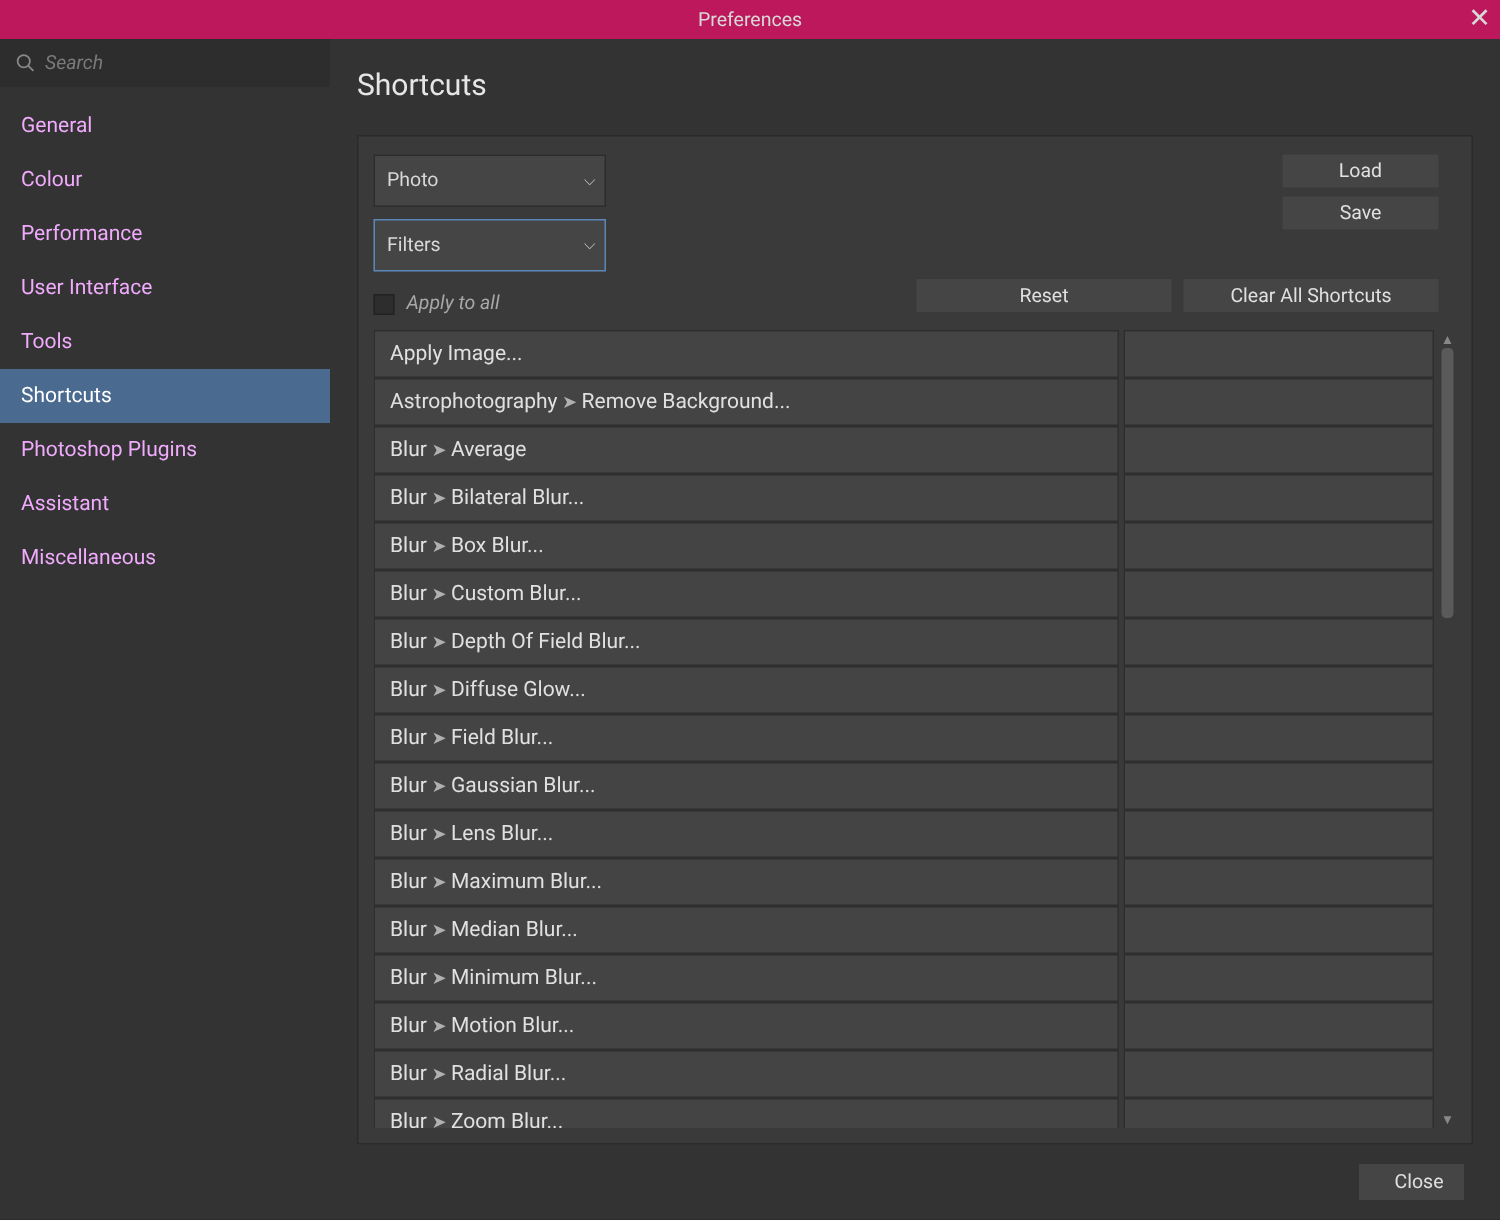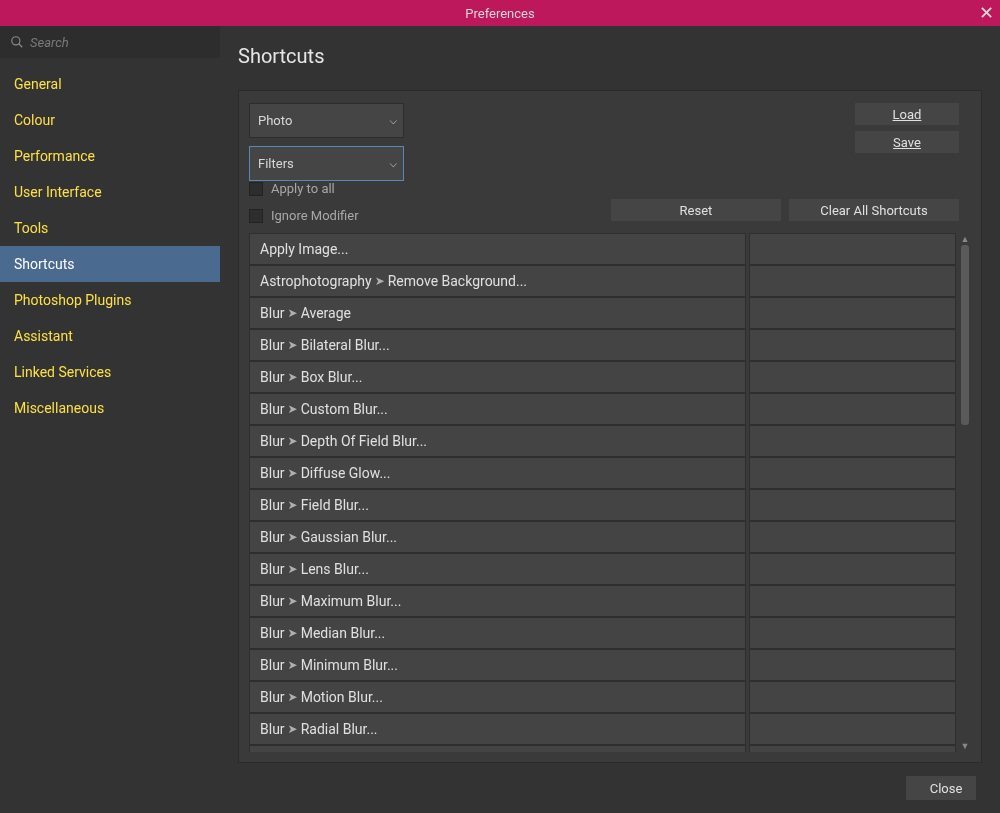--- a/index.html
+++ b/index.html
@@ -82,21 +82,21 @@
       font-style: italic;
     }
     .sidebar-items {
       display: flex;
       flex-direction: column;
       padding-top: 8px;
     }
     .sidebar-item {
       padding: 10px 14px;
       font-size: 14px;
-      color: #fde047;
+      color: #f0abfc;
       cursor: pointer;
     }
     .sidebar-item.active {
       background: #4a6a8f;
       color: #ffffff;
     }
     .main {
       flex: 1;
       display: flex;
       flex-direction: column;
@@ -161,26 +161,27 @@
       width: 104px;
       height: 22px;
       background: #454545;
       border: none;
       color: #e0e0e0;
       font-size: 13px;
       cursor: pointer;
       display: flex;
       align-items: center;
       justify-content: center;
-      text-decoration: underline;
     }
     .checkbox-group {
       display: flex;
       flex-direction: column;
-      gap: 12px;
+      gap: 0;
+      margin-top: 14px;
+      font-style: italic;
     }
     .checkbox-row {
       display: flex;
       align-items: center;
       gap: 8px;
       cursor: pointer;
     }
     .checkbox {
       width: 14px;
       height: 14px;
@@ -323,21 +324,20 @@
       </div>
       <div class="sidebar-items" id="sidebar-list">
           <div class="sidebar-item"><span>General</span></div>
           <div class="sidebar-item"><span>Colour</span></div>
           <div class="sidebar-item"><span>Performance</span></div>
           <div class="sidebar-item"><span>User Interface</span></div>
           <div class="sidebar-item"><span>Tools</span></div>
           <div class="sidebar-item active"><span>Shortcuts</span></div>
           <div class="sidebar-item"><span>Photoshop Plugins</span></div>
           <div class="sidebar-item"><span>Assistant</span></div>
-          <div class="sidebar-item"><span>Linked Services</span></div>
           <div class="sidebar-item"><span>Miscellaneous</span></div>
         </div>
     </div>
 
     <div class="main">
       <div class="page-title">Shortcuts</div>
 
       <div class="content-box">
         <div class="controls-row">
           <div class="selects">
@@ -354,24 +354,20 @@
             <button class="btn">Load</button>
             <button class="btn">Save</button>
           </div>
         </div>
 
         <div class="checkbox-group">
           <div class="checkbox-row">
             <div class="checkbox"></div>
             <span class="checkbox-label">Apply to all</span>
           </div>
-          <div class="checkbox-row">
-            <div class="checkbox"></div>
-            <span class="checkbox-label">Ignore Modifier</span>
-          </div>
         </div>
 
         <div class="action-buttons">
           <button class="btn-wide">Reset</button>
           <button class="btn-wide">Clear All Shortcuts</button>
         </div>
 
         <div class="list-container">
           <div class="list" id="shortcuts-list">
               <div class="list-row">

